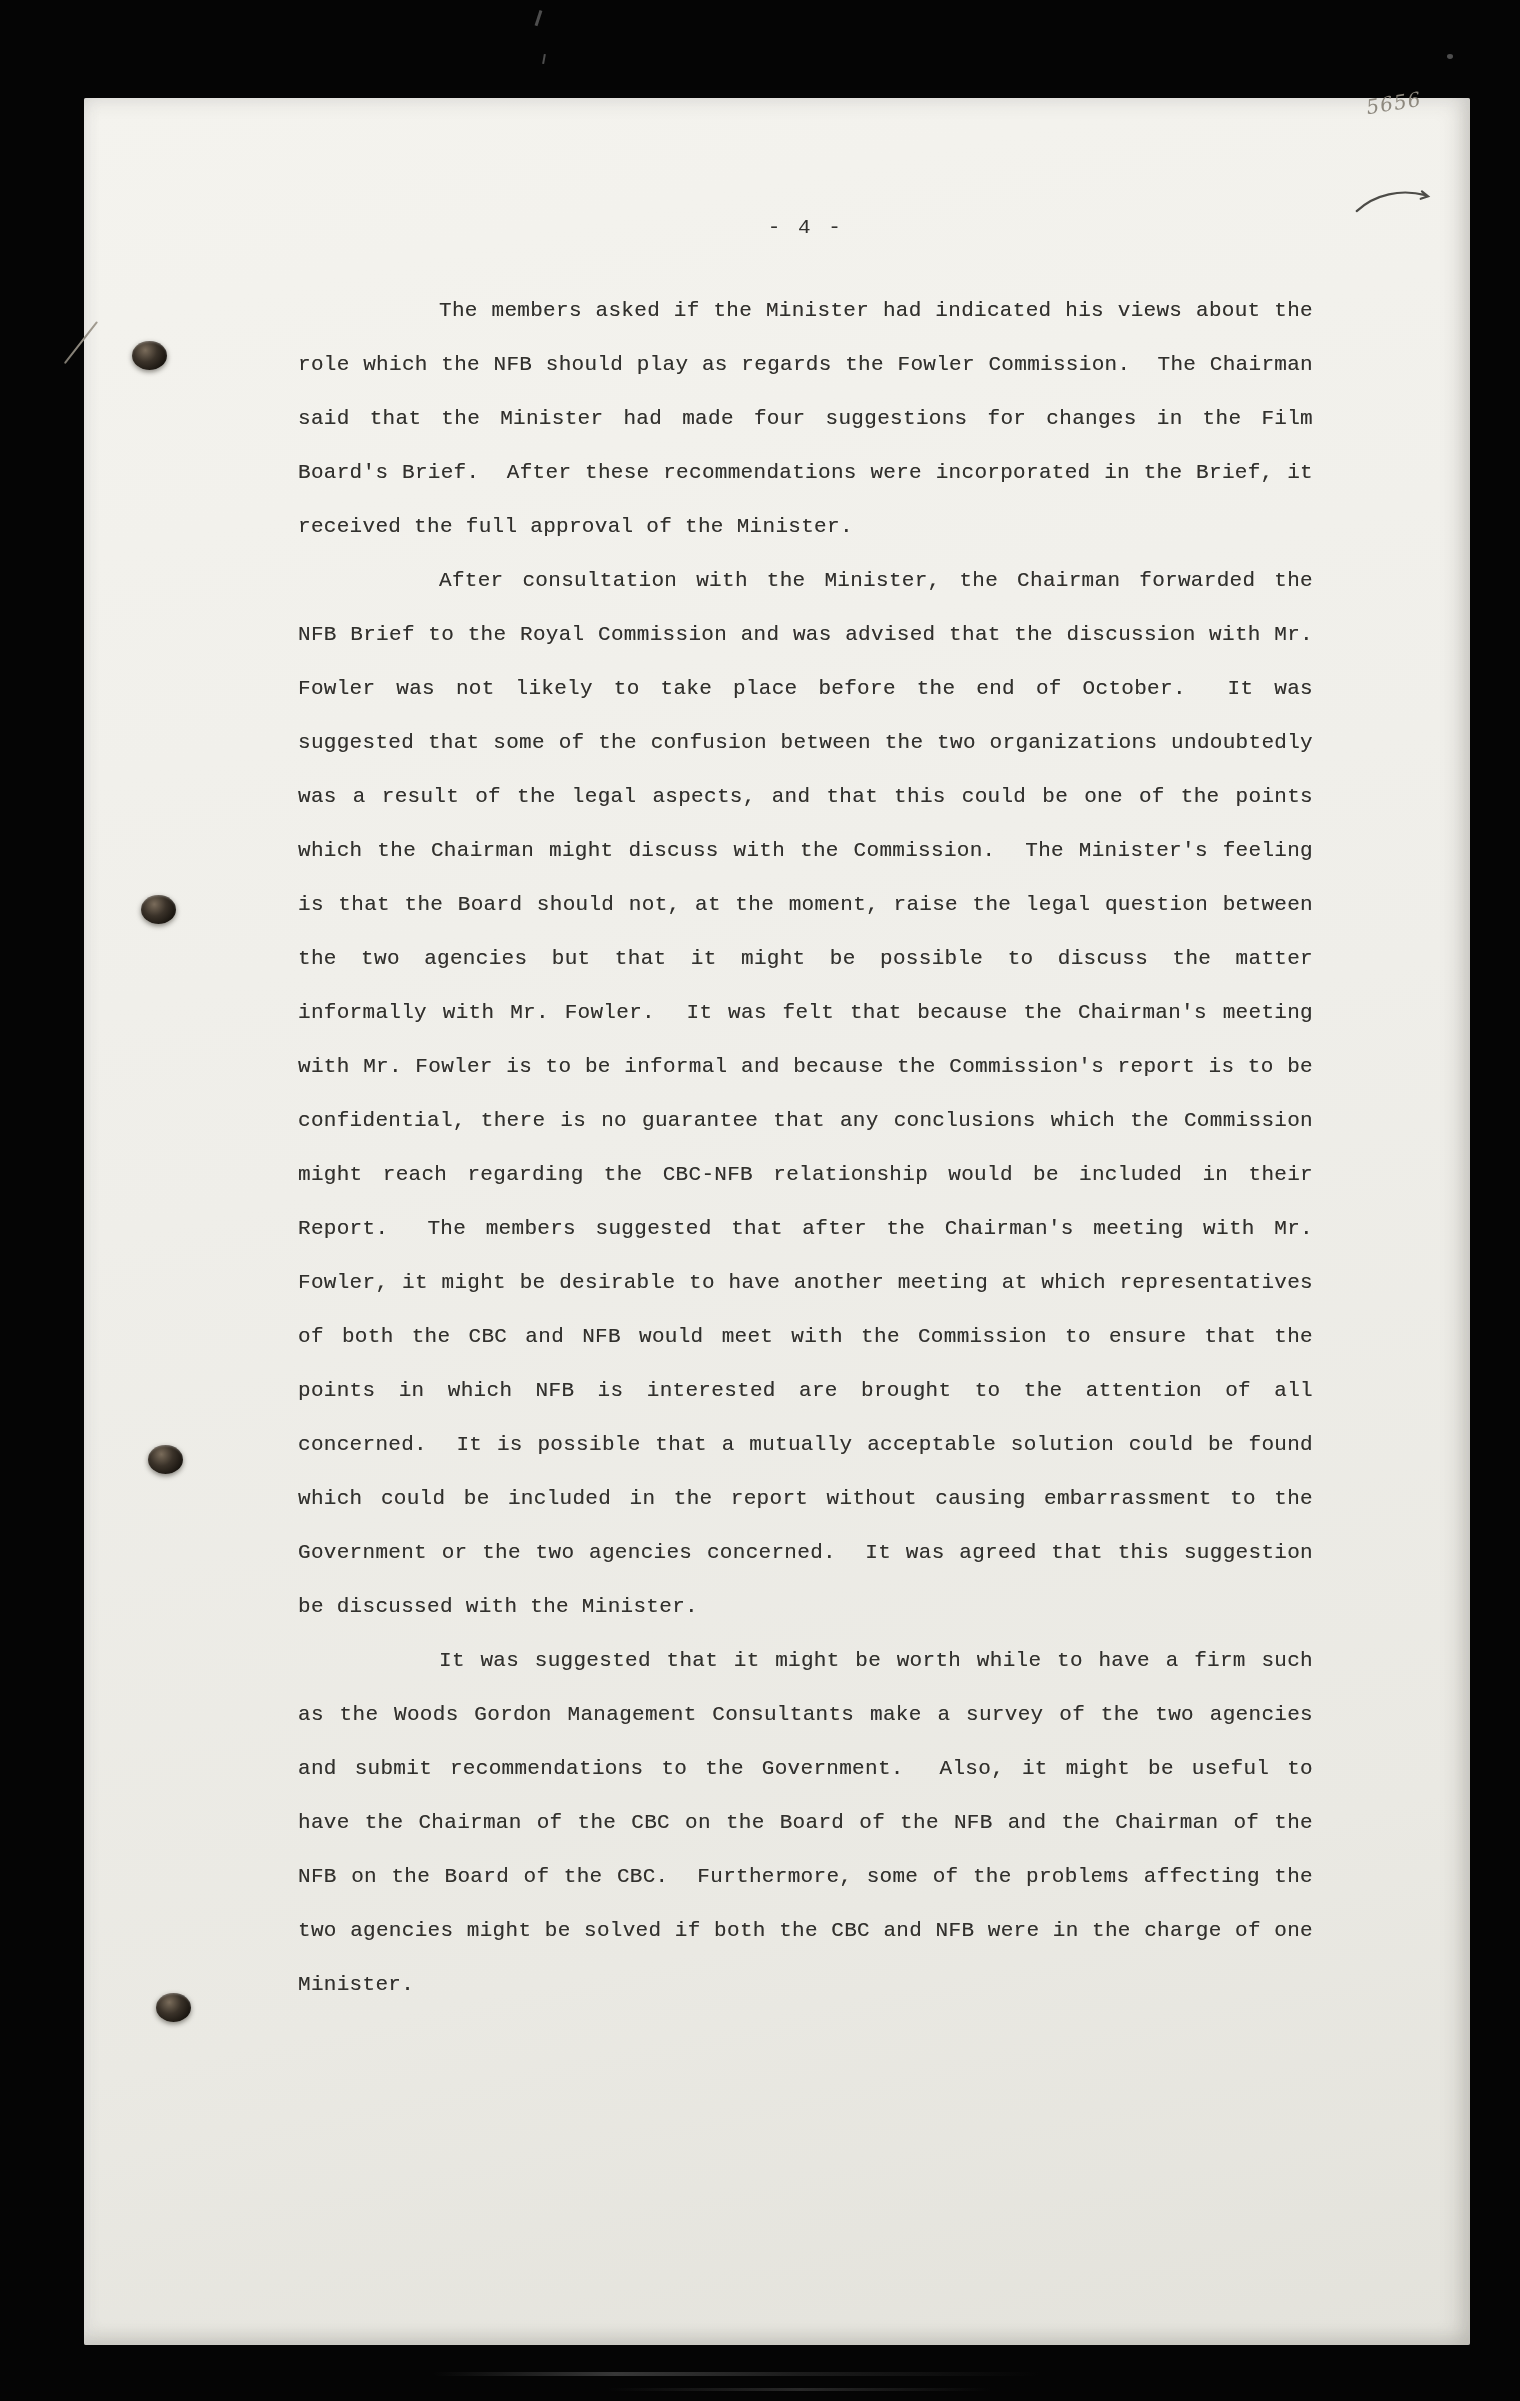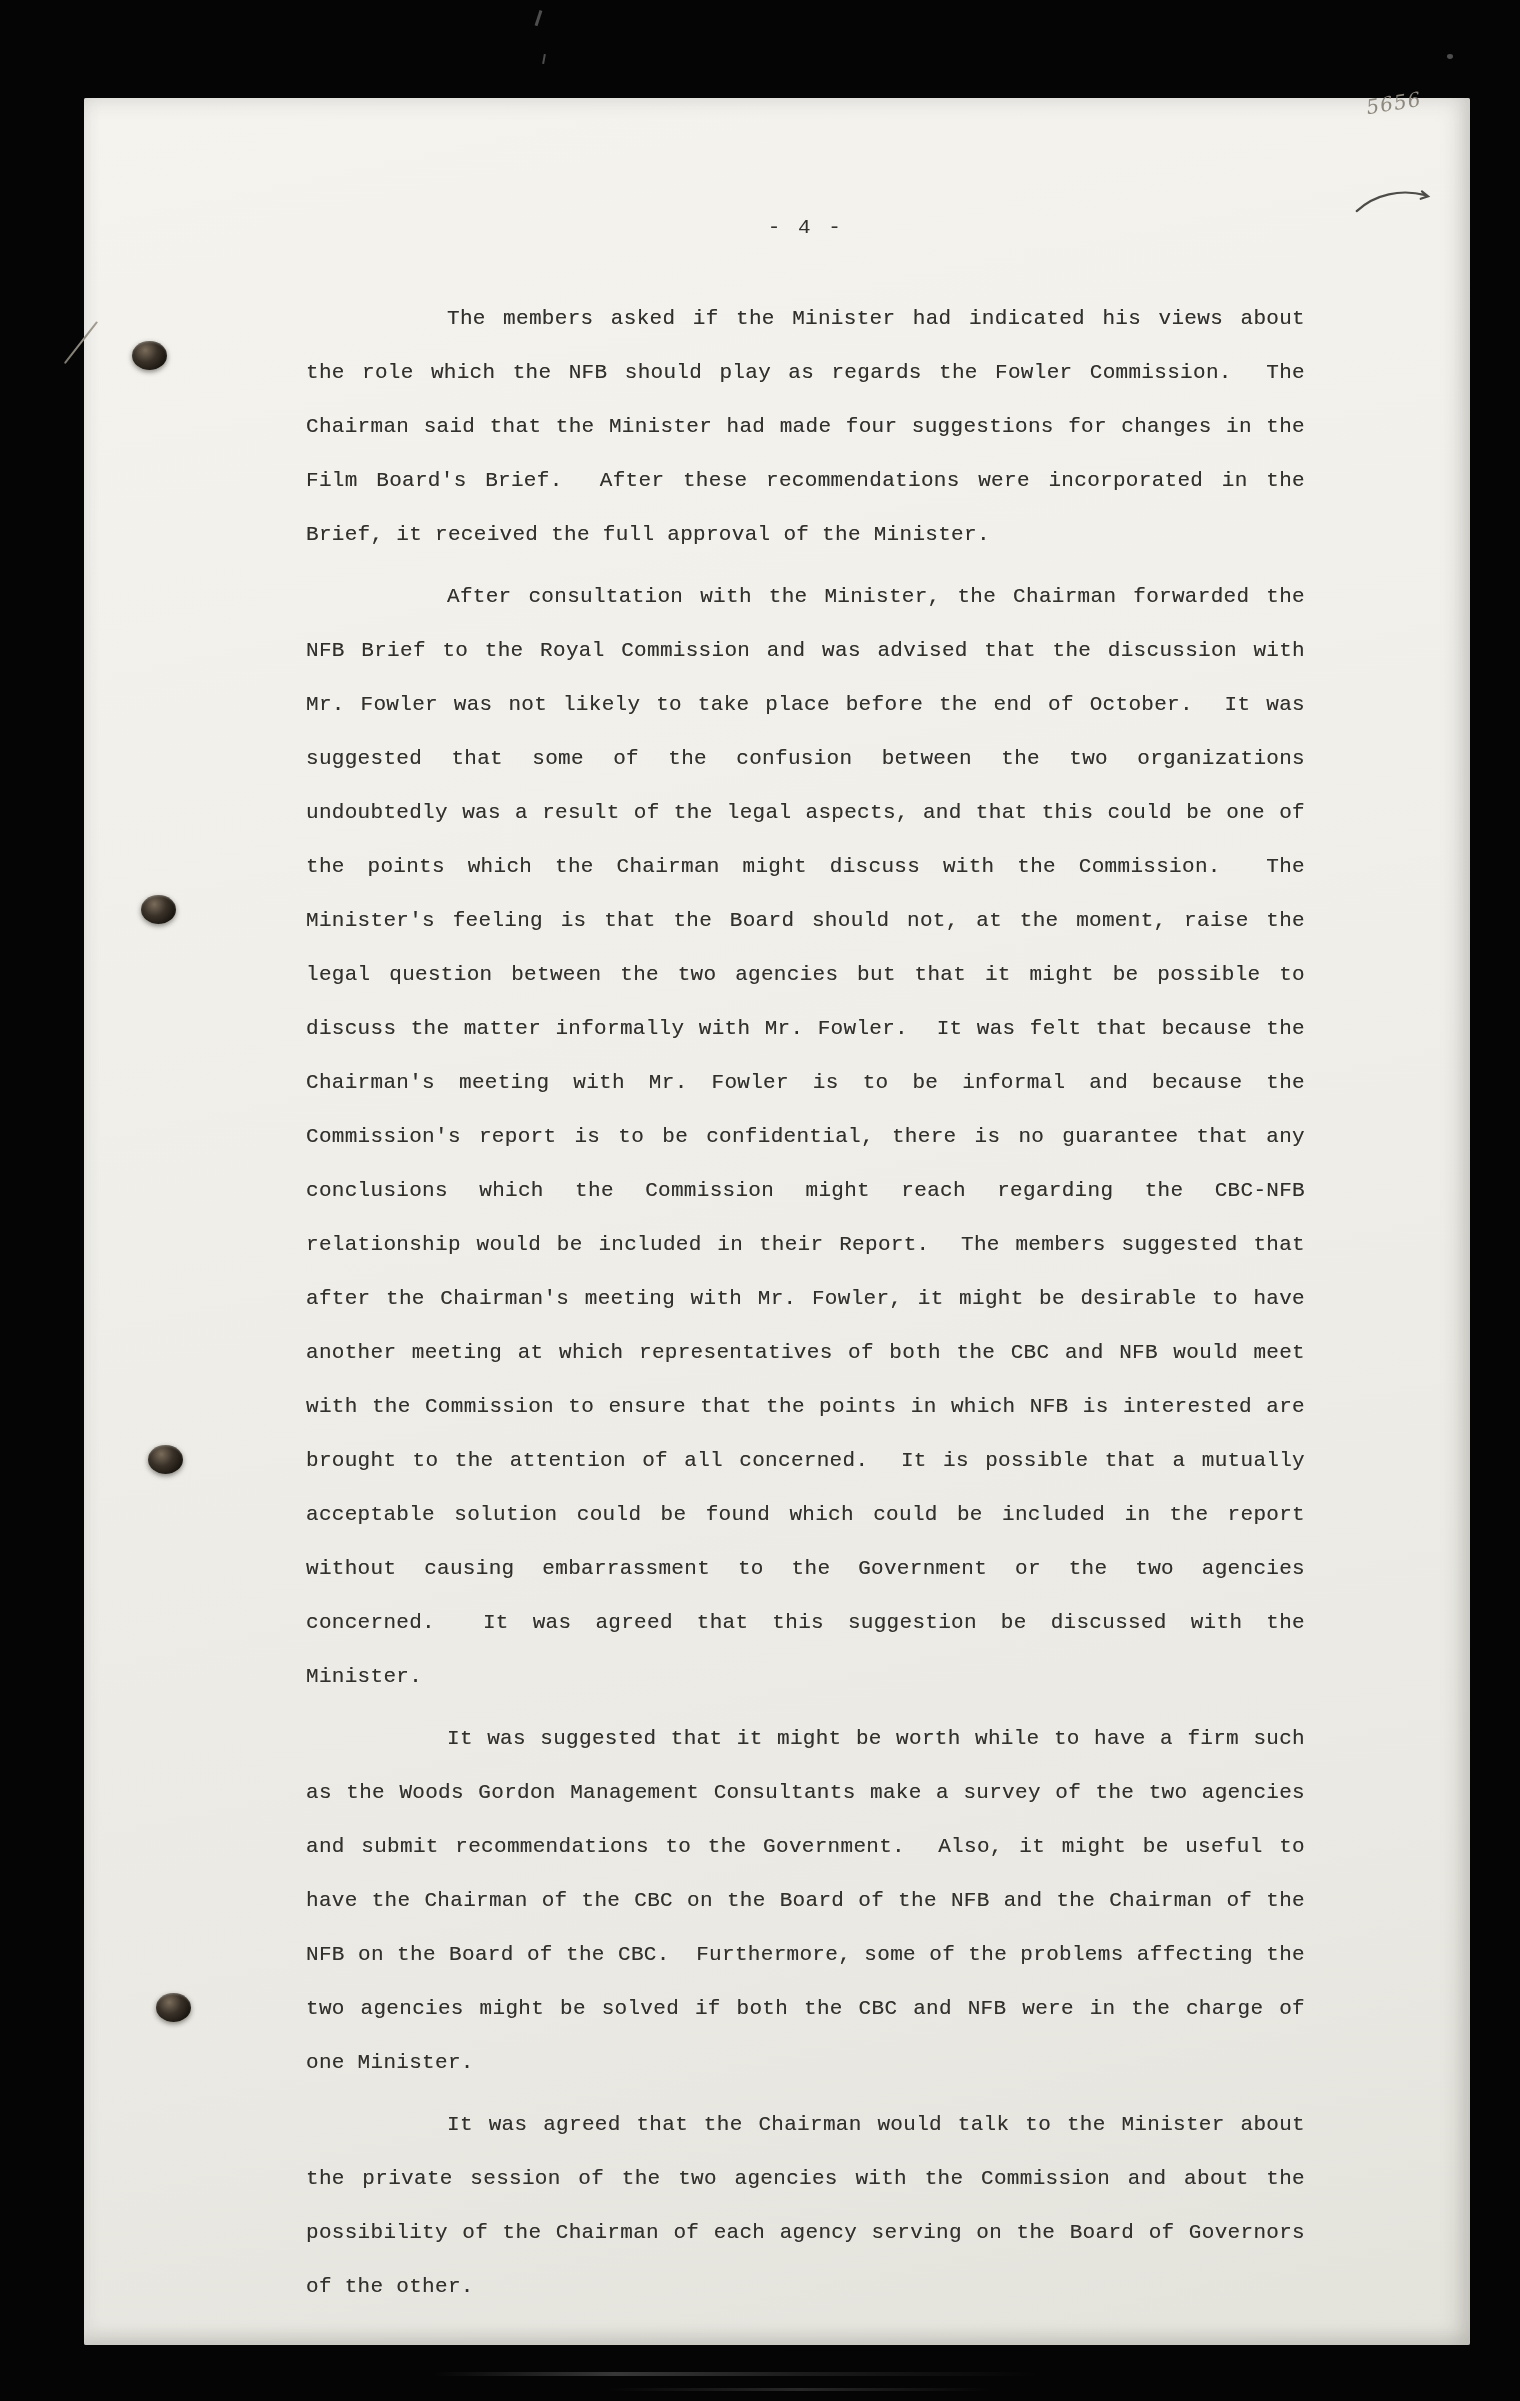--- a/index.html
+++ b/index.html
@@ -46,21 +46,21 @@
     left: 214px;
     width: 1015px;
     color: #31302d;
     font-size: 21px;
     line-height: 54px;
     letter-spacing: 0.3px;
     text-align: justify;
     text-shadow: 0 0 0.6px rgba(40,38,34,0.45);
   }
   .text-block p {
-    margin: 8px;
+    margin: 0;
     text-indent: 141px;
     white-space: pre-wrap;
   }
 
   
   .pencil-note {
     position: absolute;
     top: -7.4px;
     right: 48px;
     font-family: "DejaVu Serif", serif;
@@ -140,21 +140,20 @@
   </svg>
 
   <div class="pencil-slash"></div>
 
   <div class="page-number">- 4 -</div>
 
   <div class="text-block">
     <p>The members asked if the Minister had indicated his views about the role which the NFB should play as regards the Fowler Commission.  The Chairman said that the Minister had made four suggestions for changes in the Film Board's Brief.  After these recommendations were incorporated in the Brief, it received the full approval of the Minister.</p>
     <p>After consultation with the Minister, the Chairman forwarded the NFB Brief to the Royal Commission and was advised that the discussion with Mr. Fowler was not likely to take place before the end of October.  It was suggested that some of the confusion between the two organizations undoubtedly was a result of the legal aspects, and that this could be one of the points which the Chairman might discuss with the Commission.  The Minister's feeling is that the Board should not, at the moment, raise the legal question between the two agencies but that it might be possible to discuss the matter informally with Mr. Fowler.  It was felt that because the Chairman's meeting with Mr. Fowler is to be informal and because the Commission's report is to be confidential, there is no guarantee that any conclusions which the Commission might reach regarding the CBC-NFB relationship would be included in their Report.  The members suggested that after the Chairman's meeting with Mr. Fowler, it might be desirable to have another meeting at which representatives of both the CBC and NFB would meet with the Commission to ensure that the points in which NFB is interested are brought to the attention of all concerned.  It is possible that a mutually acceptable solution could be found which could be included in the report without causing embarrassment to the Government or the two agencies concerned.  It was agreed that this suggestion be discussed with the Minister.</p>
     <p>It was suggested that it might be worth while to have a firm such as the Woods Gordon Management Consultants make a survey of the two agencies and submit recommendations to the Government.  Also, it might be useful to have the Chairman of the CBC on the Board of the NFB and the Chairman of the NFB on the Board of the CBC.  Furthermore, some of the problems affecting the two agencies might be solved if both the CBC and NFB were in the charge of one Minister.</p>
-    <p>It was agreed that the Chairman would talk to the Minister about the private session of the two agencies with the Commission and about the possibility of the Chairman of each agency serving on the Board of Governors of the other.</p>
   </div>
 
   <div class="punch-hole hole-1"></div>
   <div class="punch-hole hole-2"></div>
   <div class="punch-hole hole-3"></div>
   <div class="punch-hole hole-4"></div>
 
 </div>
 
 

